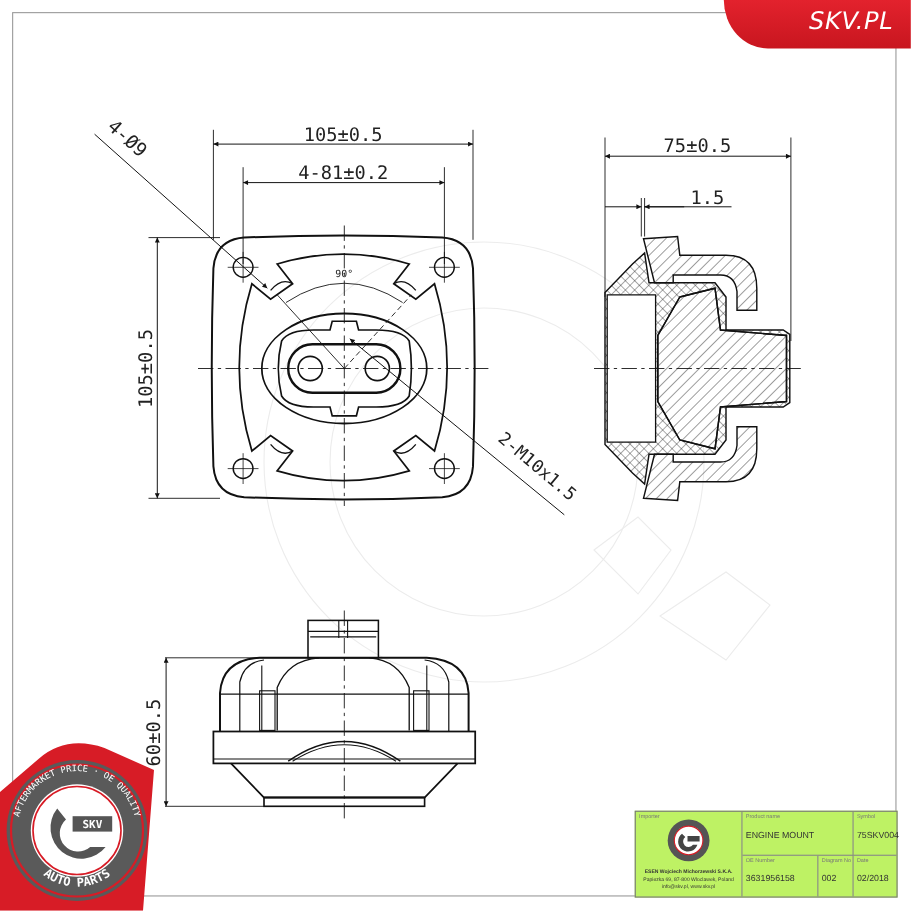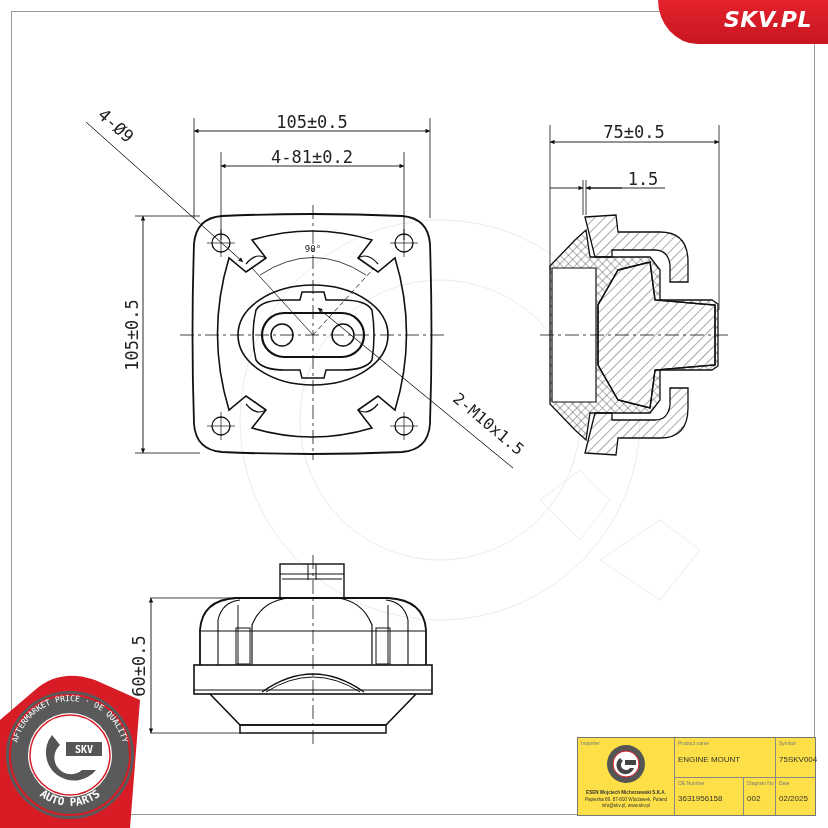--- a/index.html
+++ b/index.html
@@ -1,21 +1,21 @@
 <!DOCTYPE html>
 <html><head>
 <meta charset="utf-8">
 <style>
   html, body { margin: 0; padding: 0; background: #ffffff; }
   body { width: 828px; height: 828px; position: relative; overflow: hidden; font-family: "DejaVu Sans", sans-serif; }
   #sheet { position: absolute; left: 0; top: 0; width: 828px; height: 828px; }
   .frame { position: absolute; left: 11px; top: 11px; width: 804px; height: 804px; border: 1px solid #9a9a9a; box-sizing: border-box; }
   .brand-tab { position: absolute; right: 0; top: 0; width: 170px; height: 44px; background: linear-gradient(180deg, #e3222d 0%, #c8161f 100%); border-bottom-left-radius: 40px 44px; }
-  .brand-tab span { position: absolute; right: 16px; top: 7px; color: #ffffff; font-weight: bold; font-style: italic; font-size: 22px; letter-spacing: 0.5px; font-family: "DejaVu Sans", sans-serif; }
-  .title-block { position: absolute; left: 577px; top: 737px; width: 239px; height: 79px; border: 1px solid #777; box-sizing: border-box; background: #fde047; font-family: "Liberation Sans", sans-serif; color: #333; }
+  .brand-tab span { position: absolute; right: 16px; top: 7px; color: #ffffff; font-weight: normal; font-style: italic; font-size: 22px; letter-spacing: 0.5px; font-family: "DejaVu Sans", sans-serif; }
+  .title-block { position: absolute; left: 577px; top: 737px; width: 239px; height: 79px; border: 1px solid #777; box-sizing: border-box; background: #bef264; font-family: "Liberation Sans", sans-serif; color: #333; }
   .tb-cell { position: absolute; box-sizing: border-box; border-color: #888; border-style: solid; border-width: 0; }
   .tb-label { position: absolute; left: 3px; top: 2px; font-size: 5px; color: #777; }
   .tb-value { position: absolute; left: 3px; font-size: 8px; color: #333; }
   .tb-importer-text { position: absolute; left: 0; width: 100%; text-align: center; font-size: 4.6px; line-height: 6.5px; color: #333; }
   svg text { font-family: "DejaVu Sans Mono", monospace; }
 </style>
 </head>
 <body>
 
 <div id="sheet">
@@ -210,16 +210,16 @@
     <div class="tb-cell" style="left:97px;top:40px;width:69px;height:37px;border-right-width:1px;">
       <span class="tb-label">OE Number</span>
       <span class="tb-value" style="top:16px;">3631956158</span>
     </div>
     <div class="tb-cell" style="left:166px;top:40px;width:32px;height:37px;border-right-width:1px;">
       <span class="tb-label">Diagram No</span>
       <span class="tb-value" style="top:16px;">002</span>
     </div>
     <div class="tb-cell" style="left:198px;top:40px;width:39px;height:37px;">
       <span class="tb-label">Date</span>
-      <span class="tb-value" style="top:16px;">02/2025</span>
+      <span class="tb-value" style="top:16px;">02/2018</span>
     </div>
   </div>
 </div>
 
 </body></html>

